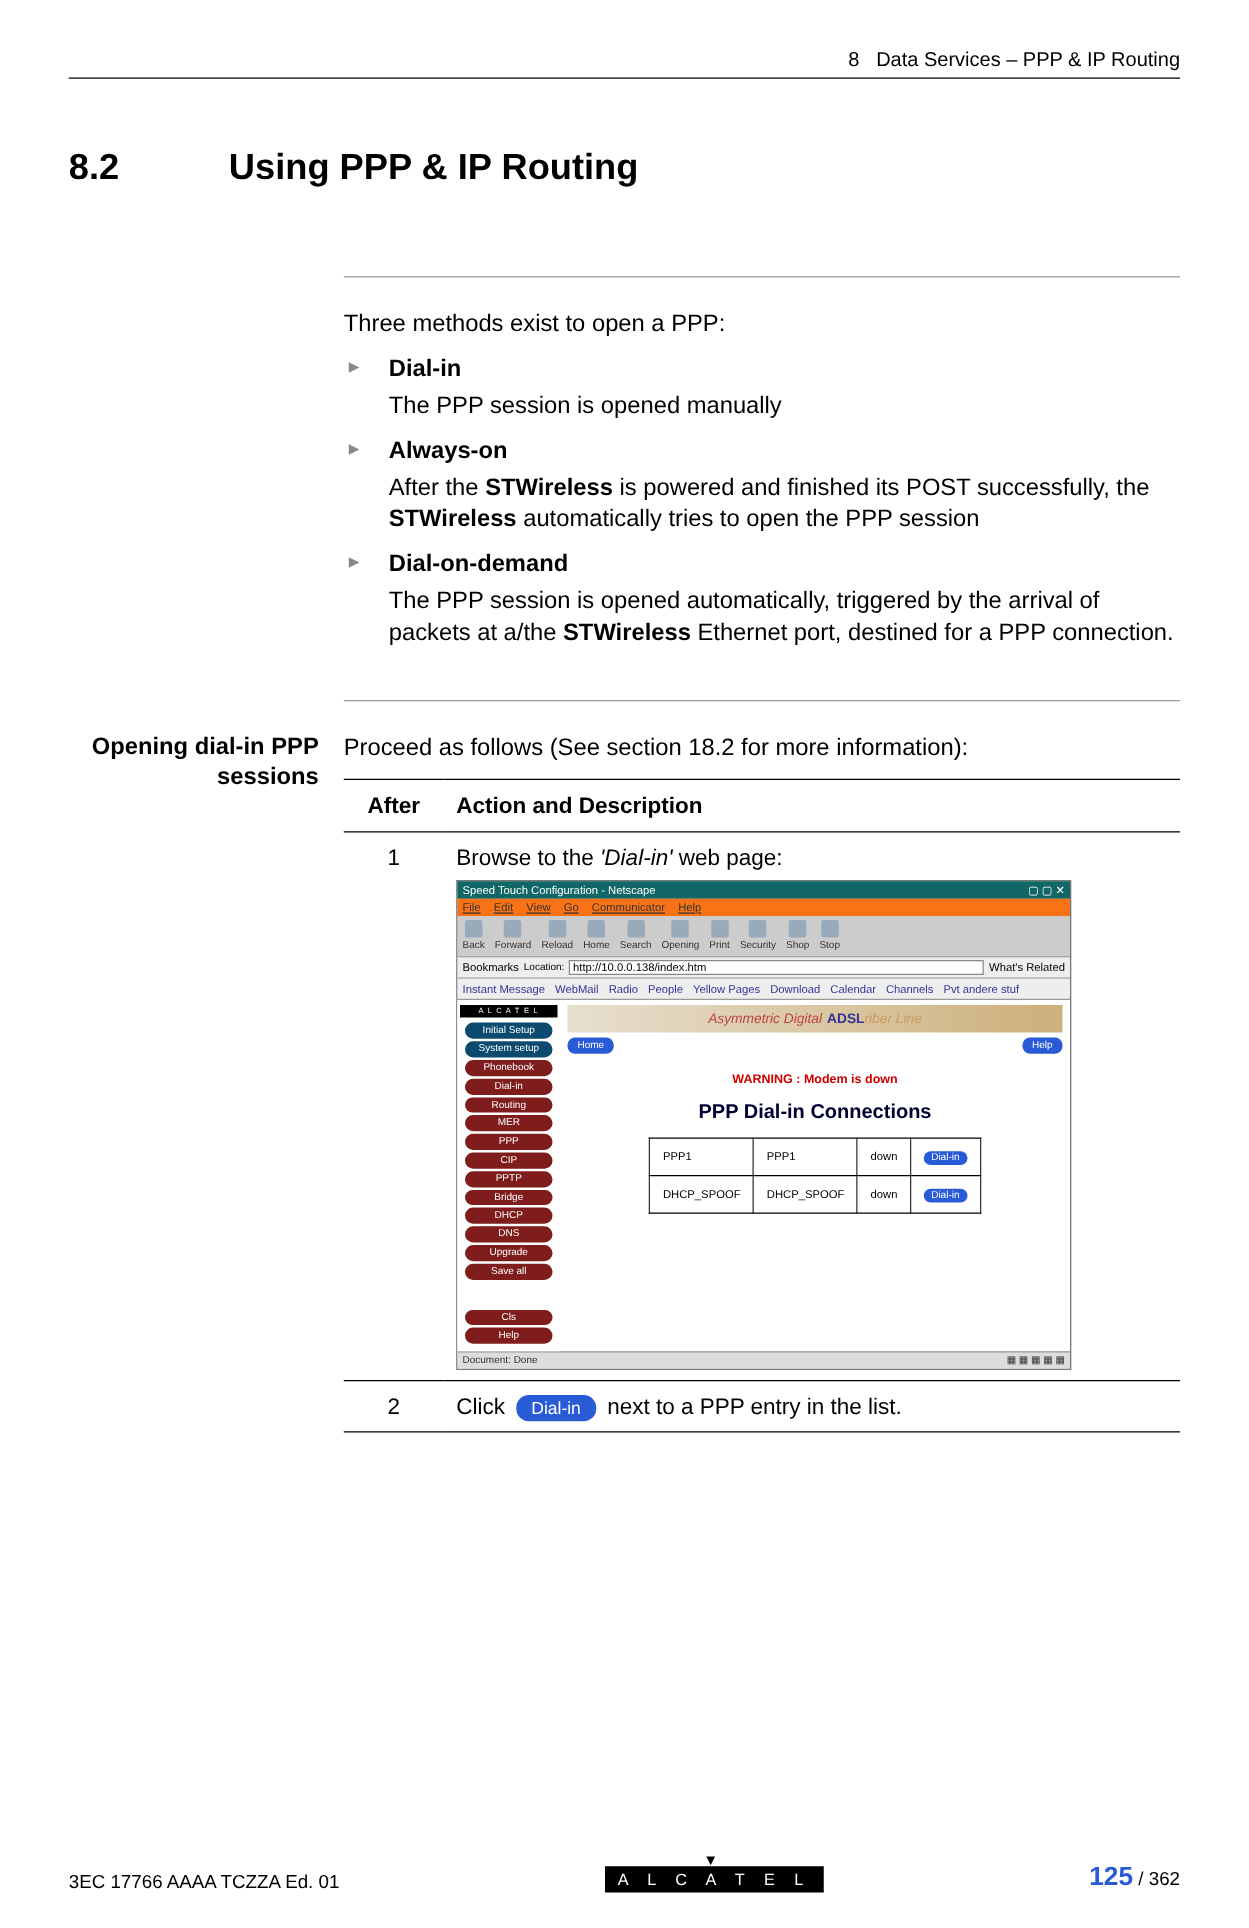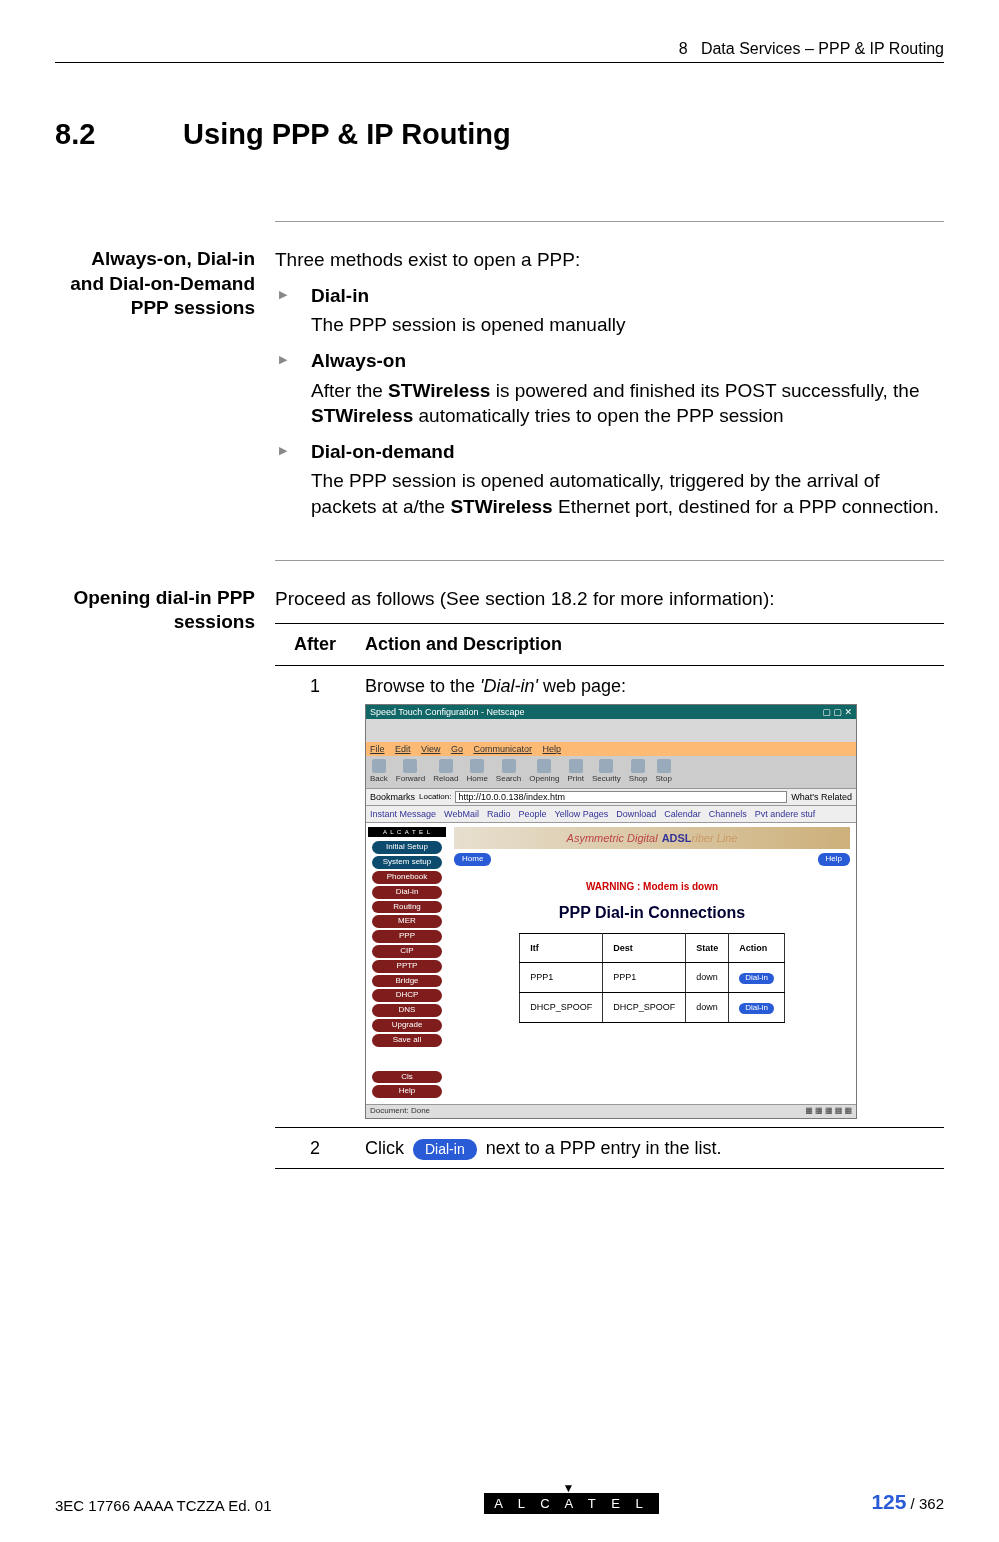--- a/index.html
+++ b/index.html
@@ -89,21 +89,21 @@
   
   .browser-mock {
     border: 1px solid #777;
     background: #d8d8d8;
     width: 490px;
     margin-top: 6px;
     font-family: Tahoma, Arial, sans-serif;
     font-size: 9px;
   }
   .bm-title { background: #166; color:#fff; padding:1px 4px; display:flex; justify-content:space-between;}
-  .bm-menu { background:#fdba74; padding:1px 4px; color:#333;margin-top:23px;}
+  .bm-menu { background:#f97316; padding:1px 4px; color:#333;}
   .bm-menu span{ margin-right:8px; text-decoration:underline;}
   .bm-toolbar { background:#ccc; padding:3px 4px; display:flex; gap:8px; align-items:center; border-bottom:1px solid #999;}
   .bm-toolbar .tbtn{ text-align:right; font-size:8px; color:#333;}
   .bm-toolbar .tbtn .ico{ width:14px;height:14px;background:#9ab;border-radius:2px;margin:0 auto 1px;}
   .bm-loc { background:#eee; padding:2px 4px; display:flex; align-items:center; gap:4px; border-bottom:1px solid #999;}
   .bm-loc input{ flex:1; font-size:9px; padding:0 2px; border:1px solid #888;}
   .bm-links { background:#eee; padding:2px 4px; color:#339; border-bottom:1px solid #999; white-space:nowrap; overflow:hidden;}
   .bm-links span{ margin-right:8px;}
   .bm-body { display:flex; background:#fff; min-height:255px;}
   .bm-side { width:78px; background:#fff; padding:4px 2px;}
@@ -152,21 +152,20 @@
     <span>8</span>&nbsp;&nbsp;
     <span>Data Services – PPP &amp; IP Routing</span>
   </div>
 
   <div class="section-title">
     <span class="sec-num">8.2</span>
     <span>Using PPP &amp; IP Routing</span>
   </div>
 
   <div class="block">
-    <div class="side-heading">Always-on, Dial-in and Dial-on-Demand PPP sessions</div>
     <div class="body-text">
       <div>Three methods exist to open a PPP:</div>
       <ul class="bullet-list">
         <li>
           <span class="bullet-term">Dial-in</span>
           <span class="bullet-desc">
             <span>The PPP session is opened manually</span>
           </span>
         </li>
         <li>
@@ -266,26 +265,20 @@
                         <span style="color:#c96">riber Line</span>
                     </div>
                     <div class="bm-row">
                       <span class="pillbtn">Home</span>
                       <span class="pillbtn">Help</span>
                     </div>
                     <div class="bm-warn">WARNING : Modem is down</div>
                     <div class="bm-h2">PPP Dial-in Connections</div>
                     <table class="bm-table">
                       <tbody>
-                          <tr>
-                        <th>Itf</th>
-                            <th>Dest</th>
-                            <th>State</th>
-                            <th>Action</th>
-                      </tr>
                       <tr>
                         <td>PPP1</td>
                             <td>PPP1</td>
                             <td>down</td>
                             <td><span class="pilltd">Dial-in</span></td>
                       </tr>
                       <tr>
                         <td>DHCP_SPOOF</td>
                             <td>DHCP_SPOOF</td>
                             <td>down</td>

